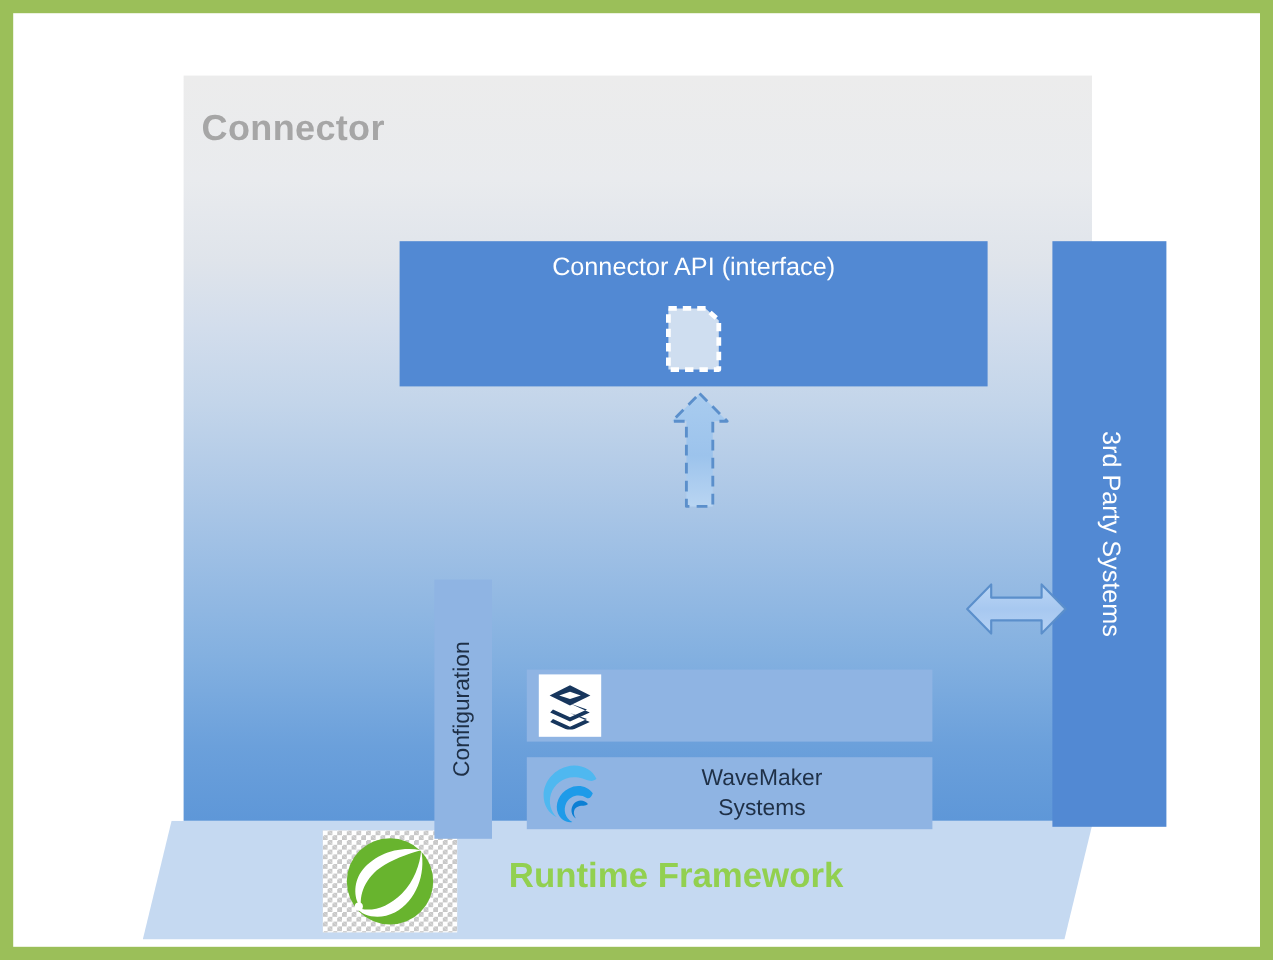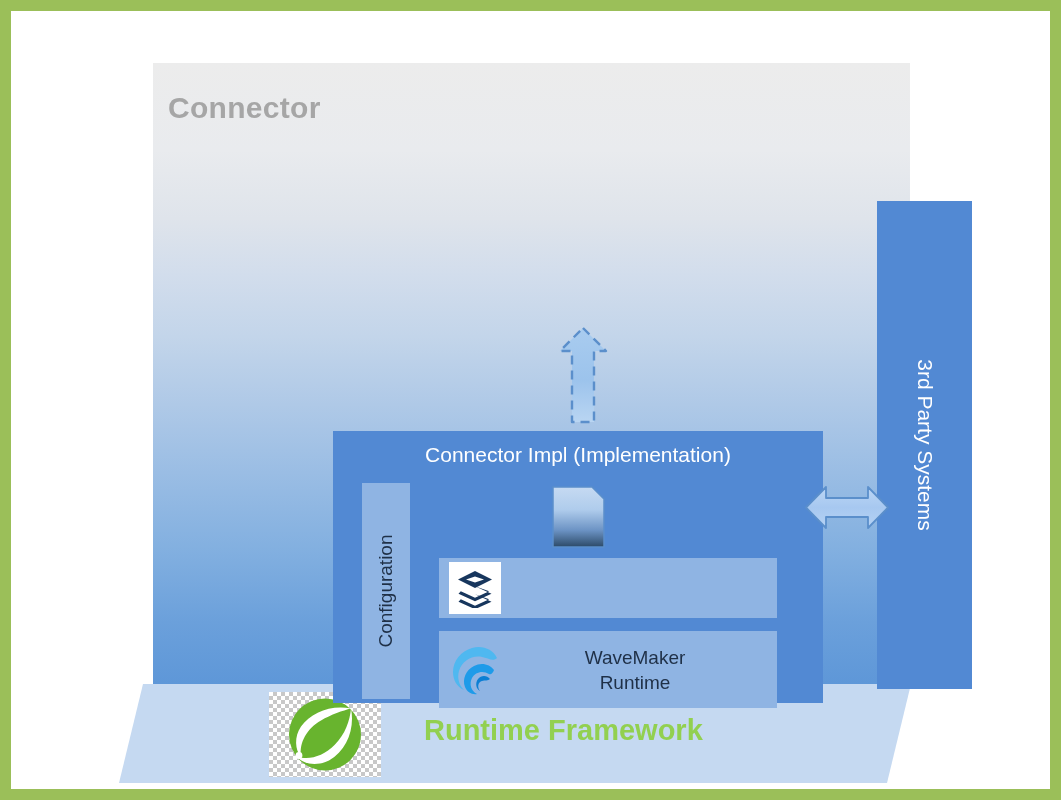--- a/index.html
+++ b/index.html
@@ -131,21 +131,21 @@
   
   .sub-row {
     position: absolute;
     left: 286px;
     width: 338px;
     background: #8FB4E3;
     display: flex;
     align-items: center;
   }
   #row-external-libraries { top: 495px; height: 60px; }
-  #row-wavemaker-runtime  { top: 568px; height: 77px; }
+  #row-wavemaker-runtime  { top: 568px; height: 60px; }
 
   .sub-row-icon {
     flex: 0 0 auto;
     width: 52px;
     height: 52px;
     margin-left: 10px;
     display: flex;
     align-items: center;
     justify-content: center;
   }
@@ -243,47 +243,38 @@
         </svg>
       </div>
 
       <div id="spring-framework-label">Runtime Framework</div>
     </div>
 
     <div id="connector-panel">
 
       <div id="connector-title">Connector</div>
 
+      <div id="connector-api-box">
+        <div id="connector-api-label">Connector API (interface)</div>
+        <svg id="api-doc-icon" viewBox="0 0 48 57">
+          <path d="M 3,3 L 34,3 L 45,13 L 45,54 L 3,54 Z" fill="#CFDEF0" stroke="#FFFFFF" stroke-width="4" stroke-dasharray="7,5" stroke-linejoin="round"></path>
+        </svg>
+      </div>
 
       <svg id="up-arrow" viewBox="0 0 52 100">
         <defs>
           <linearGradient id="upArrowGrad" x1="0" y1="0" x2="0" y2="1">
             <stop offset="0%" stop-color="#A9CCEF"></stop>
             <stop offset="55%" stop-color="#9CC3EC"></stop>
             <stop offset="100%" stop-color="#B9D5F2"></stop>
           </linearGradient>
         </defs>
         <polygon points="26,3 49,26 37,26 37,97 15,97 15,26 3,26" fill="url(#upArrowGrad)" stroke="#5B8FCB" stroke-width="2.4" stroke-dasharray="9,6" stroke-linejoin="round"></polygon>
       </svg>
 
-      <div id="connector-impl-box">
-        <div id="connector-impl-label">Connector Impl (Implementation)</div>
-
-        <svg id="impl-doc-icon" viewBox="0 0 55 64">
-          <defs>
-            <linearGradient id="implDocGrad" x1="0" y1="0" x2="0" y2="1">
-              <stop offset="0%" stop-color="#C6DAF2"></stop>
-              <stop offset="38%" stop-color="#AFCCEC"></stop>
-              <stop offset="72%" stop-color="#6C93C4"></stop>
-              <stop offset="100%" stop-color="#2C4A68"></stop>
-            </linearGradient>
-          </defs>
-          <path d="M 2,2 L 41,2 L 53,14 L 53,62 L 2,62 Z" fill="url(#implDocGrad)" stroke="#5B8FCB" stroke-width="1.5" stroke-linejoin="round"></path>
-        </svg>
-      </div>
 
       <div id="configuration-bar">
         <div id="configuration-label">Configuration</div>
       </div>
 
       <div class="sub-row" id="row-external-libraries">
         <div class="sub-row-icon" id="external-libraries-icon">
           <svg width="40" height="40" viewBox="0 0 40 40">
             <g fill="#17365D">
               <path d="M20 3 L37 11.5 L20 20 L3 11.5 Z"></path>
@@ -301,21 +292,21 @@
             <path d="M48 14 C44 5 33 1 23 4 C12 7 4 17 4 28 C4 36 8 43 15 46
                      C10 41 8 34 10 27 C13 17 23 11 33 13 C39 14 44 18 48 14 Z" fill="#4FB8F0"></path>
             <path d="M45 26 C41 20 32 18 25 22 C17 26 13 35 16 43 C18 48 23 51 28 50
                      C22 47 20 40 23 34 C26 28 34 26 40 30 C42 31 44 29 45 26 Z" fill="#1E9BE9"></path>
             <path d="M41 35 C38 31 32 31 29 35 C26 39 27 45 31 47 C28 43 29 38 33 37
                      C36 36 39 37 41 35 Z" fill="#0C7FD4"></path>
           </svg>
         </div>
         <div class="sub-row-label">
           <div>WaveMaker</div>
-          <div>Runtime</div>
+          <div>Systems</div>
         </div>
       </div>
 
       <div id="third-party-column">
         <div id="third-party-label">3rd Party Systems</div>
       </div>
 
       <svg id="double-arrow" viewBox="0 0 86 53">
         <defs>
           <linearGradient id="dblArrowGrad" x1="0" y1="0" x2="0" y2="1">

